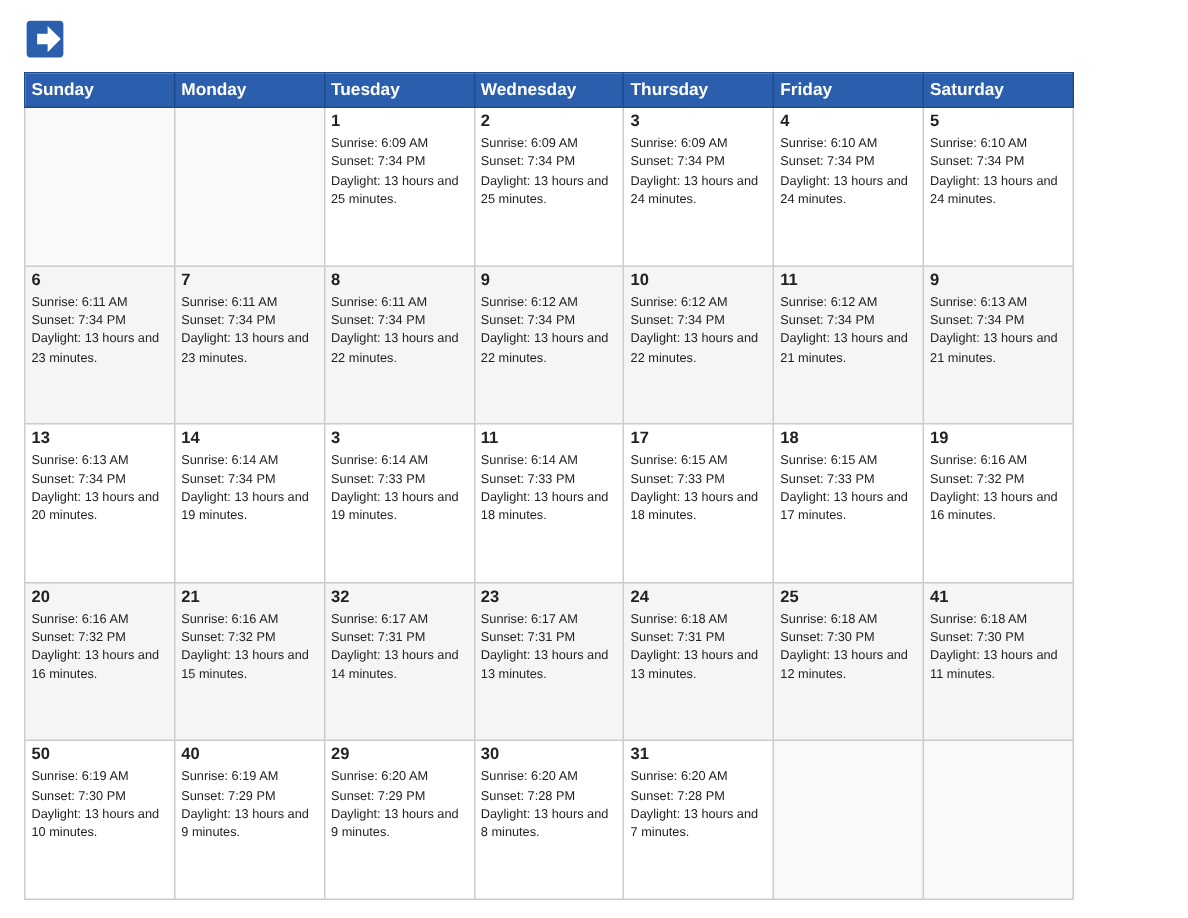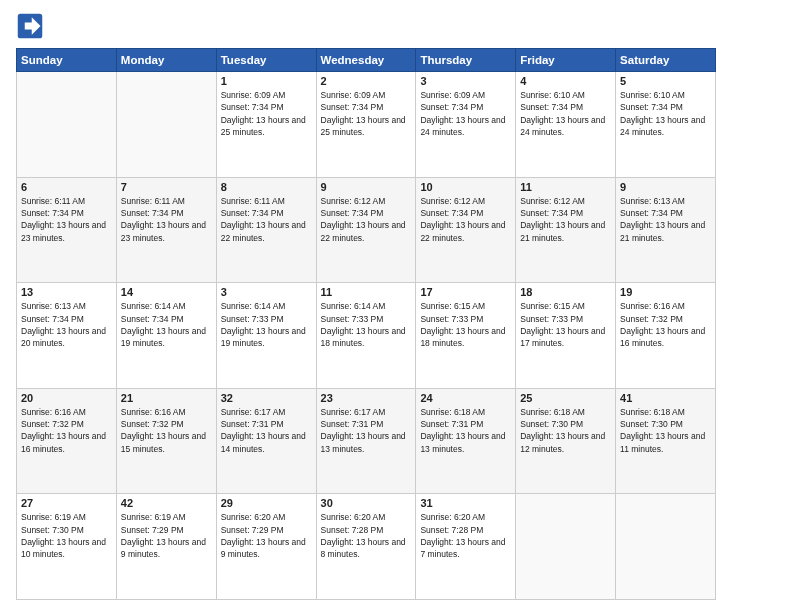--- a/index.html
+++ b/index.html
@@ -245,25 +245,25 @@
             <span class="day-num">25</span>
             <div class="day-info">Sunrise: 6:18 AM<br>Sunset: 7:30 PM<br>Daylight: 13 hours and 12 minutes.</div>
           </td>
           <td>
             <span class="day-num">41</span>
             <div class="day-info">Sunrise: 6:18 AM<br>Sunset: 7:30 PM<br>Daylight: 13 hours and 11 minutes.</div>
           </td>
         </tr>
         <tr>
           <td>
-            <span class="day-num">27</span>
+            <span class="day-num">50</span>
             <div class="day-info">Sunrise: 6:19 AM<br>Sunset: 7:30 PM<br>Daylight: 13 hours and 10 minutes.</div>
           </td>
           <td>
-            <span class="day-num">42</span>
+            <span class="day-num">40</span>
             <div class="day-info">Sunrise: 6:19 AM<br>Sunset: 7:29 PM<br>Daylight: 13 hours and 9 minutes.</div>
           </td>
           <td>
             <span class="day-num">29</span>
             <div class="day-info">Sunrise: 6:20 AM<br>Sunset: 7:29 PM<br>Daylight: 13 hours and 9 minutes.</div>
           </td>
           <td>
             <span class="day-num">30</span>
             <div class="day-info">Sunrise: 6:20 AM<br>Sunset: 7:28 PM<br>Daylight: 13 hours and 8 minutes.</div>
           </td>

